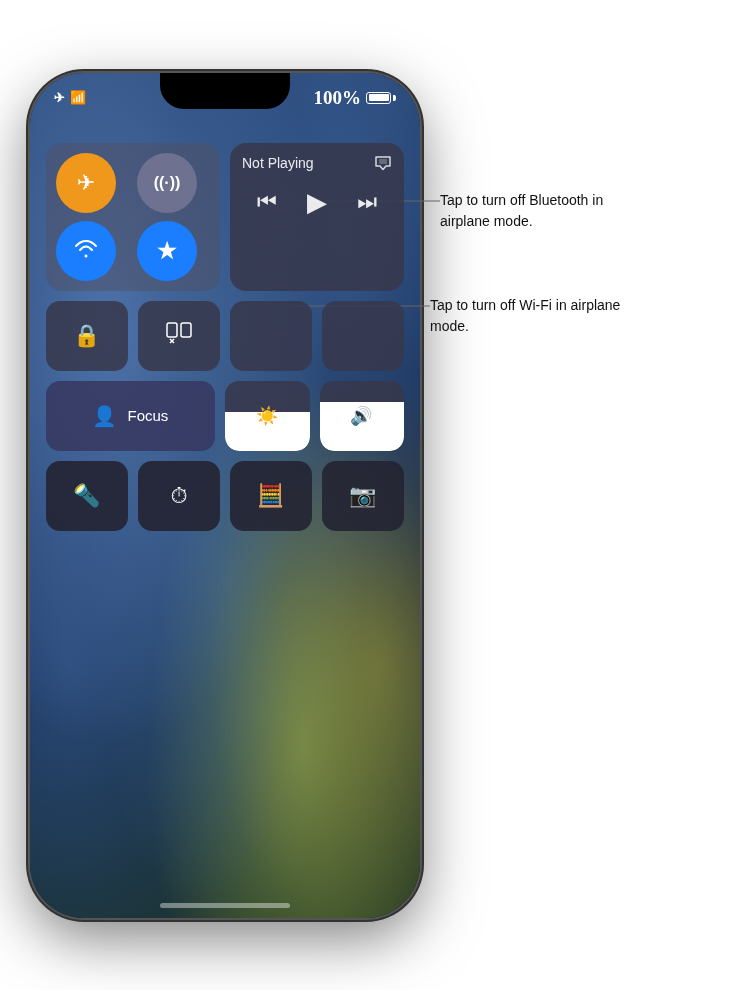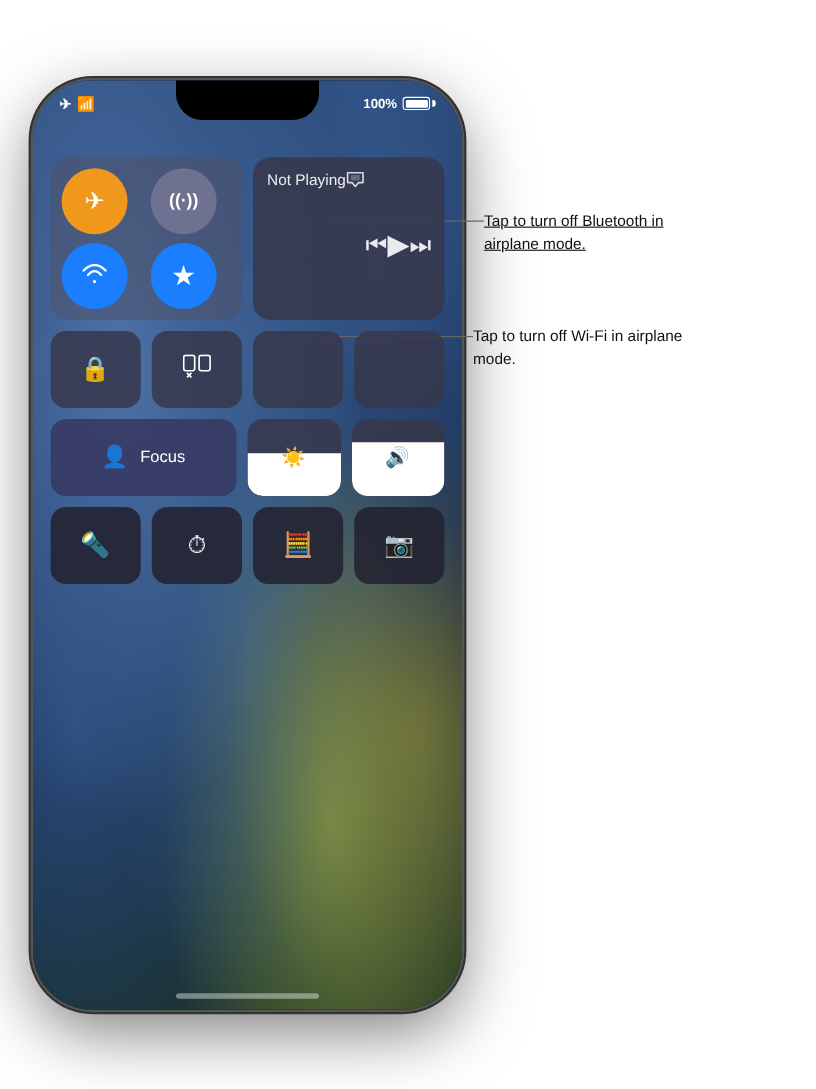--- a/index.html
+++ b/index.html
@@ -81,21 +81,22 @@
     .status-left {
       display: flex;
       align-items: center;
       gap: 5px;
     }
 
     .status-right {
       display: flex;
       align-items: center;
       gap: 5px;
-      font-size: 12px;
+      font-size: 19px;
+      font-family: Liberation Serif, serif;
     }
 
     .battery-icon {
       display: flex;
       align-items: center;
       gap: 2px;
     }
 
     .battery-body {
       width: 25px;
@@ -166,21 +167,22 @@
     .cc-btn-bluetooth {
       background: #1a7eff;
     }
 
     
     .now-playing {
       background: rgba(55,55,75,0.85);
       border-radius: 16px;
       padding: 12px;
       display: flex;
-      justify-content: flex-end;
+      flex-direction: column;
+      justify-content: flex-start;
       min-height: 140px;
     }
 
     .now-playing-top {
       display: flex;
       justify-content: space-between;
       align-items: flex-start;
     }
 
     .not-playing-text {
@@ -452,21 +454,21 @@
     <div class="home-indicator"></div>
   </div>
 
   <div style="position:absolute; left:430px; top:0; width:300px; height:100%;">
 
     <div style="position:absolute; top:190px; left:10px;">
 
       <svg style="position:absolute; left:-140px; top:10px;" width="140" height="2">
         <line x1="0" y1="1" x2="140" y2="1" stroke="#666" stroke-width="1"></line>
       </svg>
-      <p style="font-size:14px; color:#111; line-height:1.5; max-width:200px;text-decoration:underline;">Tap to turn off Bluetooth in airplane mode.</p>
+      <p style="font-size:14px; color:#111; line-height:1.5; max-width:200px;">Tap to turn off Bluetooth in airplane mode.</p>
     </div>
 
     <div style="position:absolute; top:295px; left:0;">
 
       <svg style="position:absolute; left:-140px; top:10px;" width="140" height="2">
         <line x1="0" y1="1" x2="140" y2="1" stroke="#666" stroke-width="1"></line>
       </svg>
       <p style="font-size:14px; color:#111; line-height:1.5; max-width:200px;">Tap to turn off Wi-Fi in airplane mode.</p>
     </div>
 

